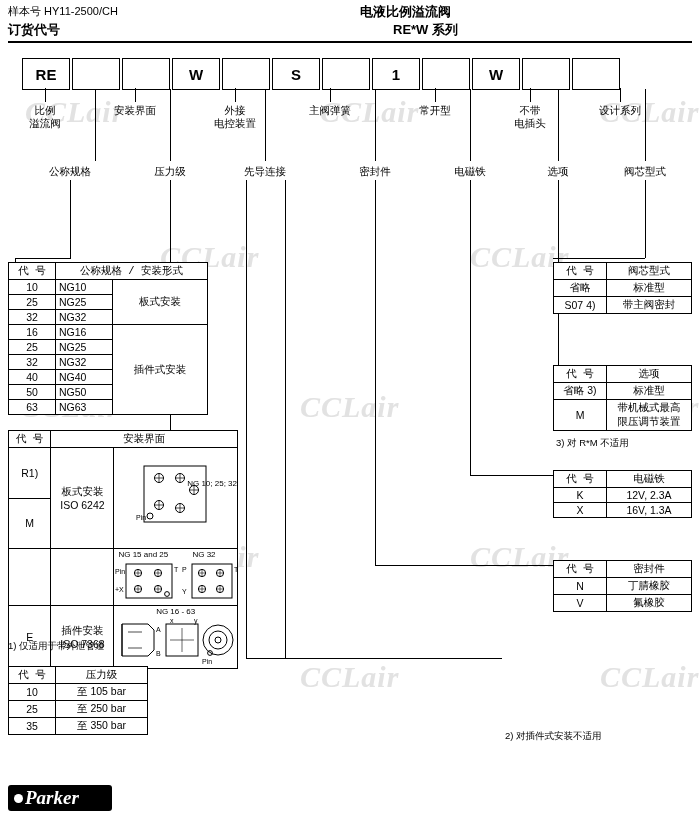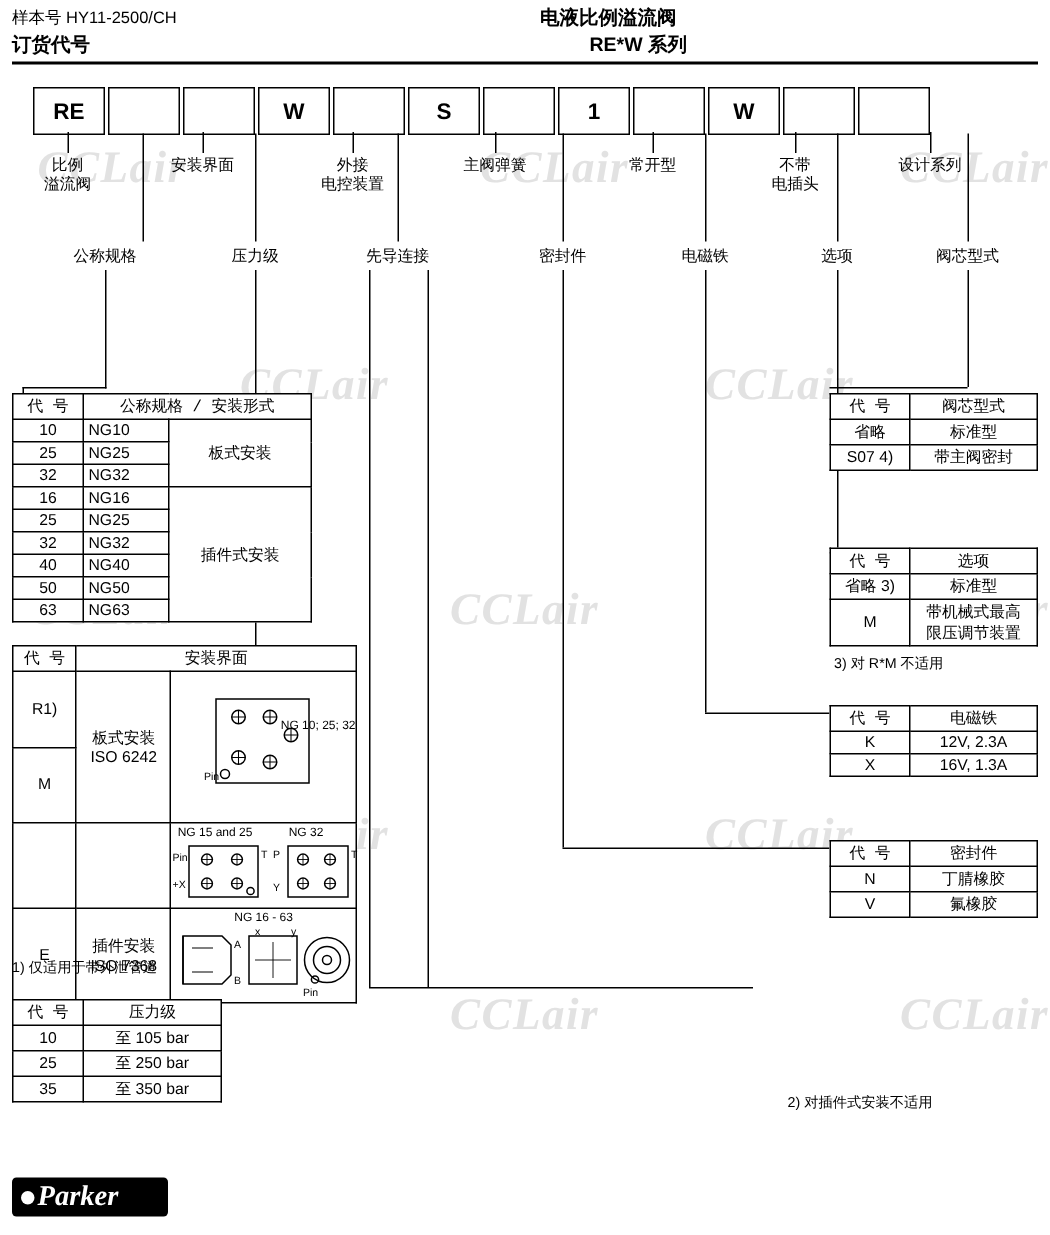--- a/index.html
+++ b/index.html
@@ -386,20 +386,20 @@
     <td>N</td>
     <td>丁腈橡胶</td>
   </tr>
   <tr>
     <td>V</td>
     <td>氟橡胶</td>
   </tr>
 </tbody>
     </table>
 
-<div class="note" style="left:505px;top:730px;margin-left:20px;">2) 对插件式安装不适用</div>
+<div class="note" style="left:505px;top:730px;">2) 对插件式安装不适用</div>
 
 <div class="parker">
   <span class="dot"></span>
   <span>Parker</span>
 </div>
 
 </div>
 
 </body></html>

